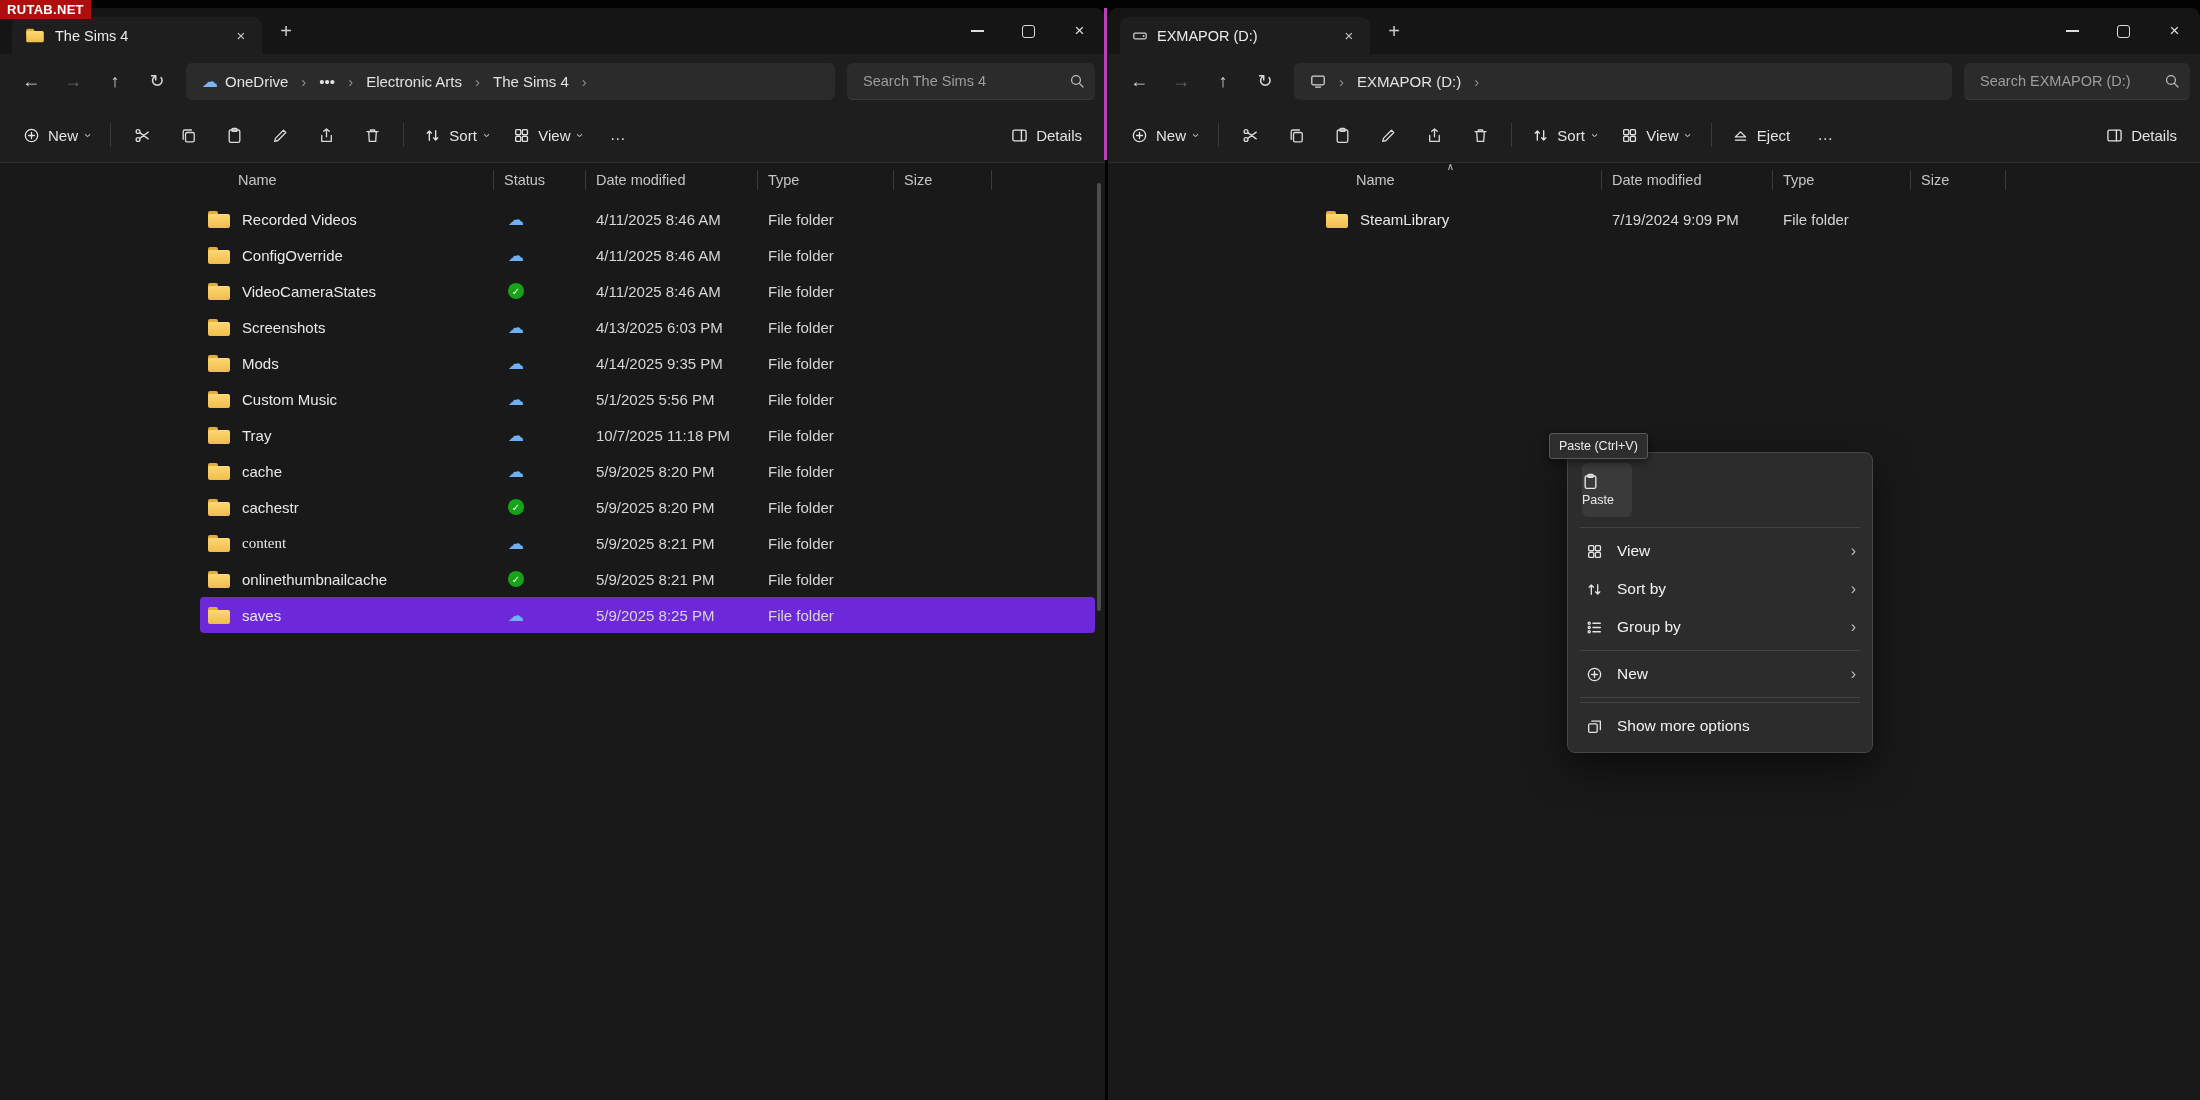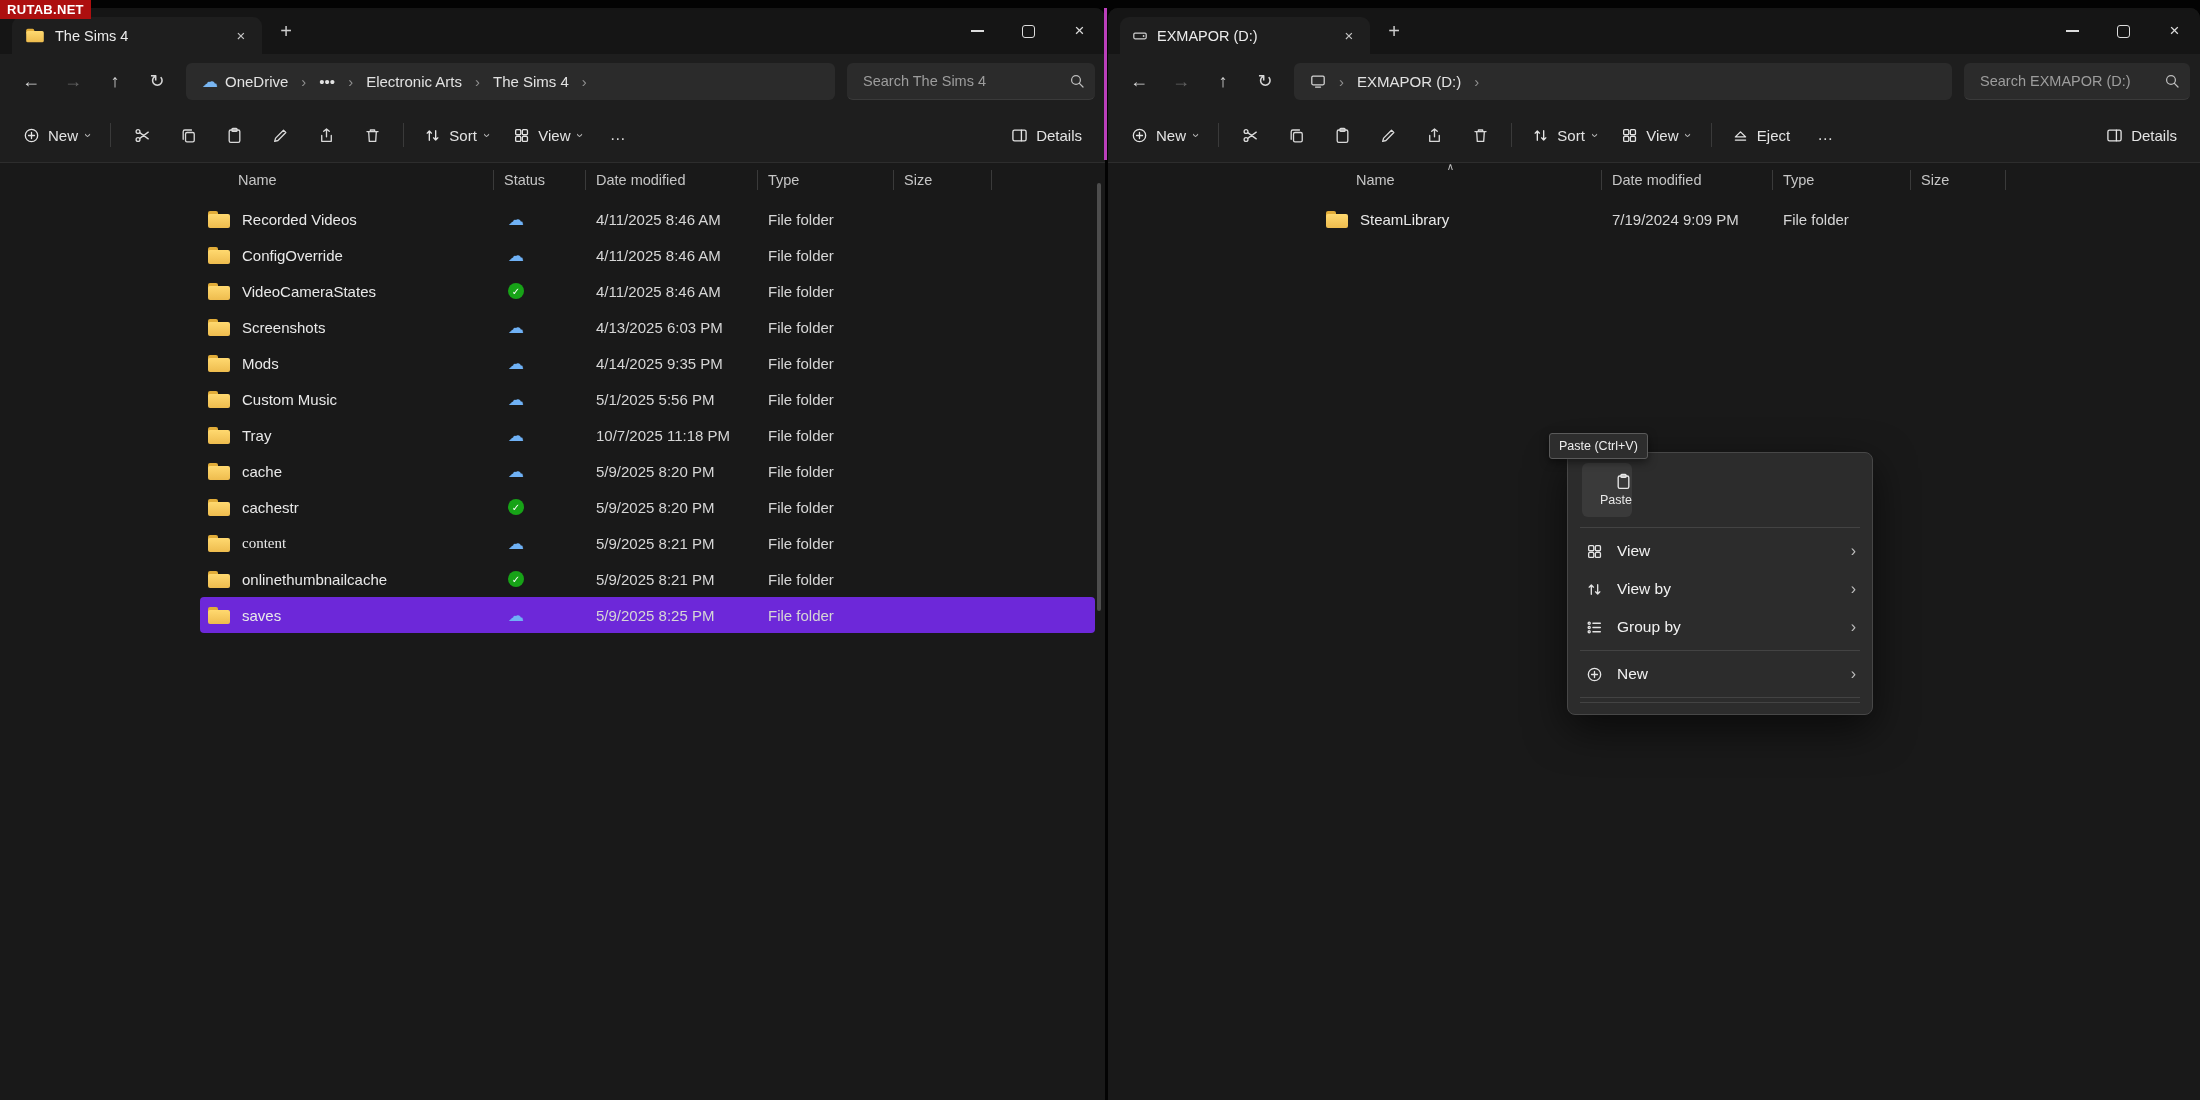--- a/index.html
+++ b/index.html
@@ -73,21 +73,21 @@
   .folder-ic::before{content:"";position:absolute;left:0;top:0;width:10px;height:6px;background:#e2ad39;border-radius:2px 2px 0 0}
   .folder-ic::after{content:"";position:absolute;left:0;top:3px;right:0;bottom:0;background:linear-gradient(180deg,#ffd970,#eebc4e);border-radius:2px}
   .folder-sm{transform:scale(.8)}
   .status-cloud{color:#6fb1f5;font-size:16px;margin-left:14px}
   .status-check{width:16px;height:16px;border-radius:50%;background:#17a317;color:#fff;font-size:10px;display:grid;place-items:center;margin-left:14px;flex:none}
   .scrollbar{position:absolute;right:4px;top:20px;width:4px;height:428px;background:#4d4d4d;border-radius:2px}
 
   
   .context-menu{position:absolute;left:1567px;top:452px;width:306px;background:#2c2c2c;border:1px solid #474747;border-radius:8px;box-shadow:0 14px 40px rgba(0,0,0,.6);padding:8px 0 7px;z-index:40;box-sizing:border-box}
   .paste-row{padding:2px 0 6px 14px}
-  .paste-btn{width:50px;height:54px;border-radius:6px;background:#3a3a3a;display:flex;flex-direction:column;align-items:flex-end;justify-content:center;gap:3px;color:#e8e8e8}
+  .paste-btn{width:50px;height:54px;border-radius:6px;background:#3a3a3a;display:flex;flex-direction:column;align-items:flex-start;justify-content:center;gap:3px;color:#e8e8e8}
   .paste-btn svg{width:17px;height:17px}
   .paste-label{font-size:12.5px}
   .menu-sep{height:1px;background:#434343;margin:4px 12px}
   .menu-item{height:38px;margin:0 7px;padding:0 9px;border-radius:5px;display:flex;align-items:center;gap:13px;font-size:15.5px;color:#f1f1f1}
   .mi-icon{width:20px;display:grid;place-items:center;color:#e4e4e4;flex:none}
   .mi-icon svg{width:17px;height:17px}
   .mi-label{flex:1}
   .mi-chev{color:#bdbdbd;font-size:16px}
   .mi-short{color:#9a9a9a;font-size:13px}
   .tooltip{position:absolute;left:1549px;top:433px;background:#2d2d2d;border:1px solid #5a5a5a;border-radius:3px;padding:5px 9px;font-size:12.5px;color:#ededed;z-index:50;box-shadow:0 3px 8px rgba(0,0,0,.5)}
@@ -582,21 +582,21 @@
         <span class="mi-label">View</span>
         <span class="mi-chev">›</span>
       </div>
       <div class="menu-item">
         <span class="mi-icon">
           <svg viewBox="0 0 16 16">
             <path d="M5 12.5V3.8M3 5.8l2-2 2 2"></path>
             <path d="M11 3.5v8.7m2-2l-2 2-2-2"></path>
           </svg>
         </span>
-        <span class="mi-label">View by</span>
+        <span class="mi-label">Sort by</span>
         <span class="mi-chev">›</span>
       </div>
       <div class="menu-item">
         <span class="mi-icon">
           <svg viewBox="0 0 16 16">
             <path d="M6.5 4h7M6.5 8h7M6.5 12h7"></path>
             <circle cx="3" cy="4" r="1"></circle>
             <circle cx="3" cy="8" r="1"></circle>
             <circle cx="3" cy="12" r="1"></circle>
           </svg>
@@ -610,18 +610,27 @@
           <svg viewBox="0 0 16 16">
             <circle cx="8" cy="8" r="5.8"></circle>
             <path d="M8 5.2v5.6M5.2 8h5.6"></path>
           </svg>
         </span>
         <span class="mi-label">New</span>
         <span class="mi-chev">›</span>
       </div>
       <div class="menu-sep"></div>
       <div class="menu-sep"></div>
+      <div class="menu-item">
+        <span class="mi-icon">
+          <svg viewBox="0 0 16 16">
+            <rect x="2.5" y="5.5" width="8" height="8" rx="1"></rect>
+            <path d="M5.5 3h8v8"></path>
+          </svg>
+        </span>
+        <span class="mi-label">Show more options</span>
+      </div>
     </div>
 </div>
 
 <div class="tooltip">Paste (Ctrl+V)</div>
 
 <div class="watermark">RUTAB.NET</div>
 
 </body></html>

